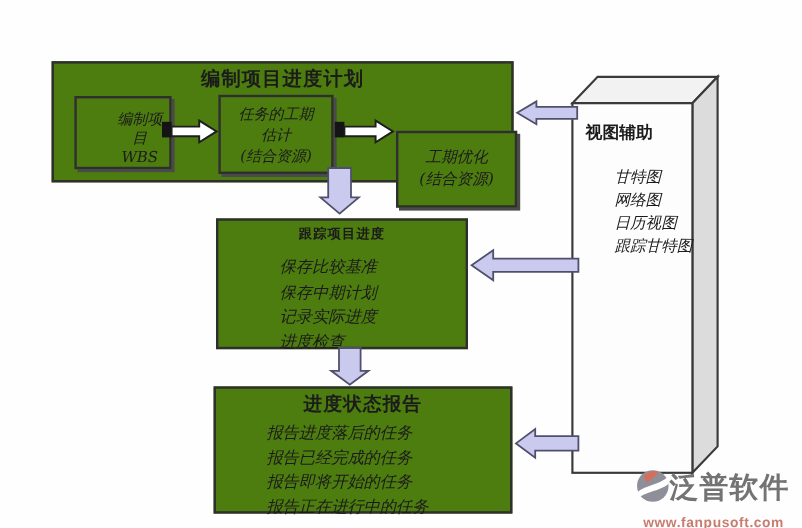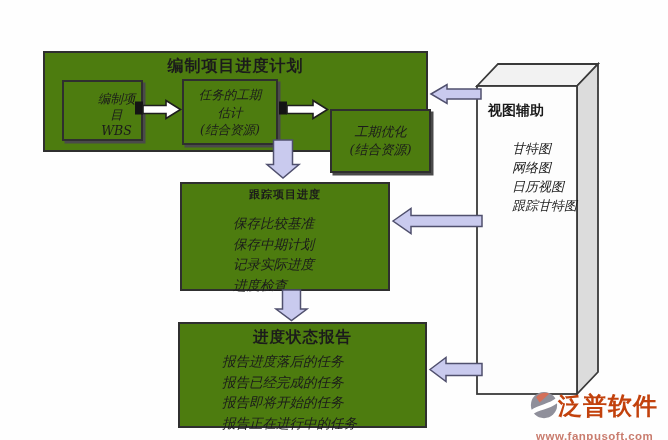--- a/index.html
+++ b/index.html
@@ -67,21 +67,21 @@
   }
   #view-panel .vitem {
     font-family: "DejaVu Serif", "Liberation Serif", serif;
     font-style: italic; font-size: 13px; line-height: 19px; white-space: nowrap; margin-left: 24px;
   }
 
   #brand { position: absolute; left: 527px; top: 388px; z-index: 3; width: 140px; height: 48px; }
   #brand .logo-text {
     position: absolute; left: 31px; top: 2px;
     font-size: 24px; font-weight: 700; letter-spacing: 1px;
-    color: #c2410c; white-space: nowrap;
+    color: #737373; white-space: nowrap;
     font-family: "Liberation Sans", "DejaVu Sans", sans-serif;
   }
   #brand .logo-url {
     position: absolute; left: 9px; top: 29px;
     font-size: 11.5px; font-weight: 700; letter-spacing: 0.5px;
     color: #c97c6e; white-space: nowrap;
     font-family: "Liberation Sans", "DejaVu Sans", sans-serif;
     margin-top: 13px;
   }
   #brand .logo-icon { position: absolute; left: 3px; top: 3px; }

